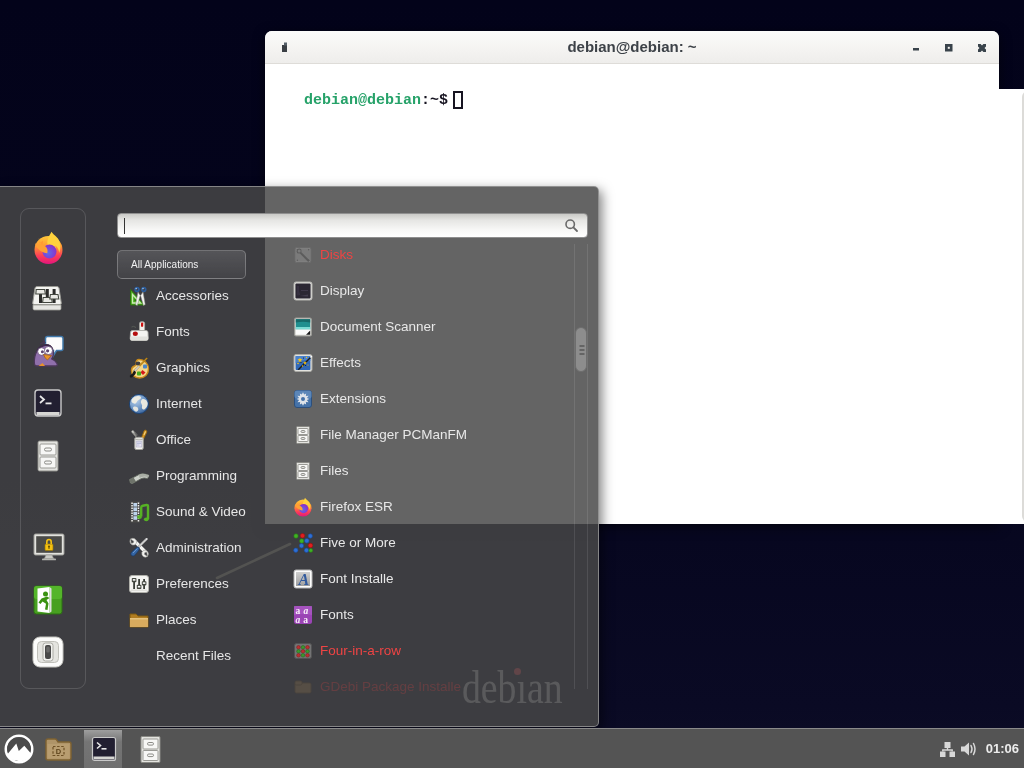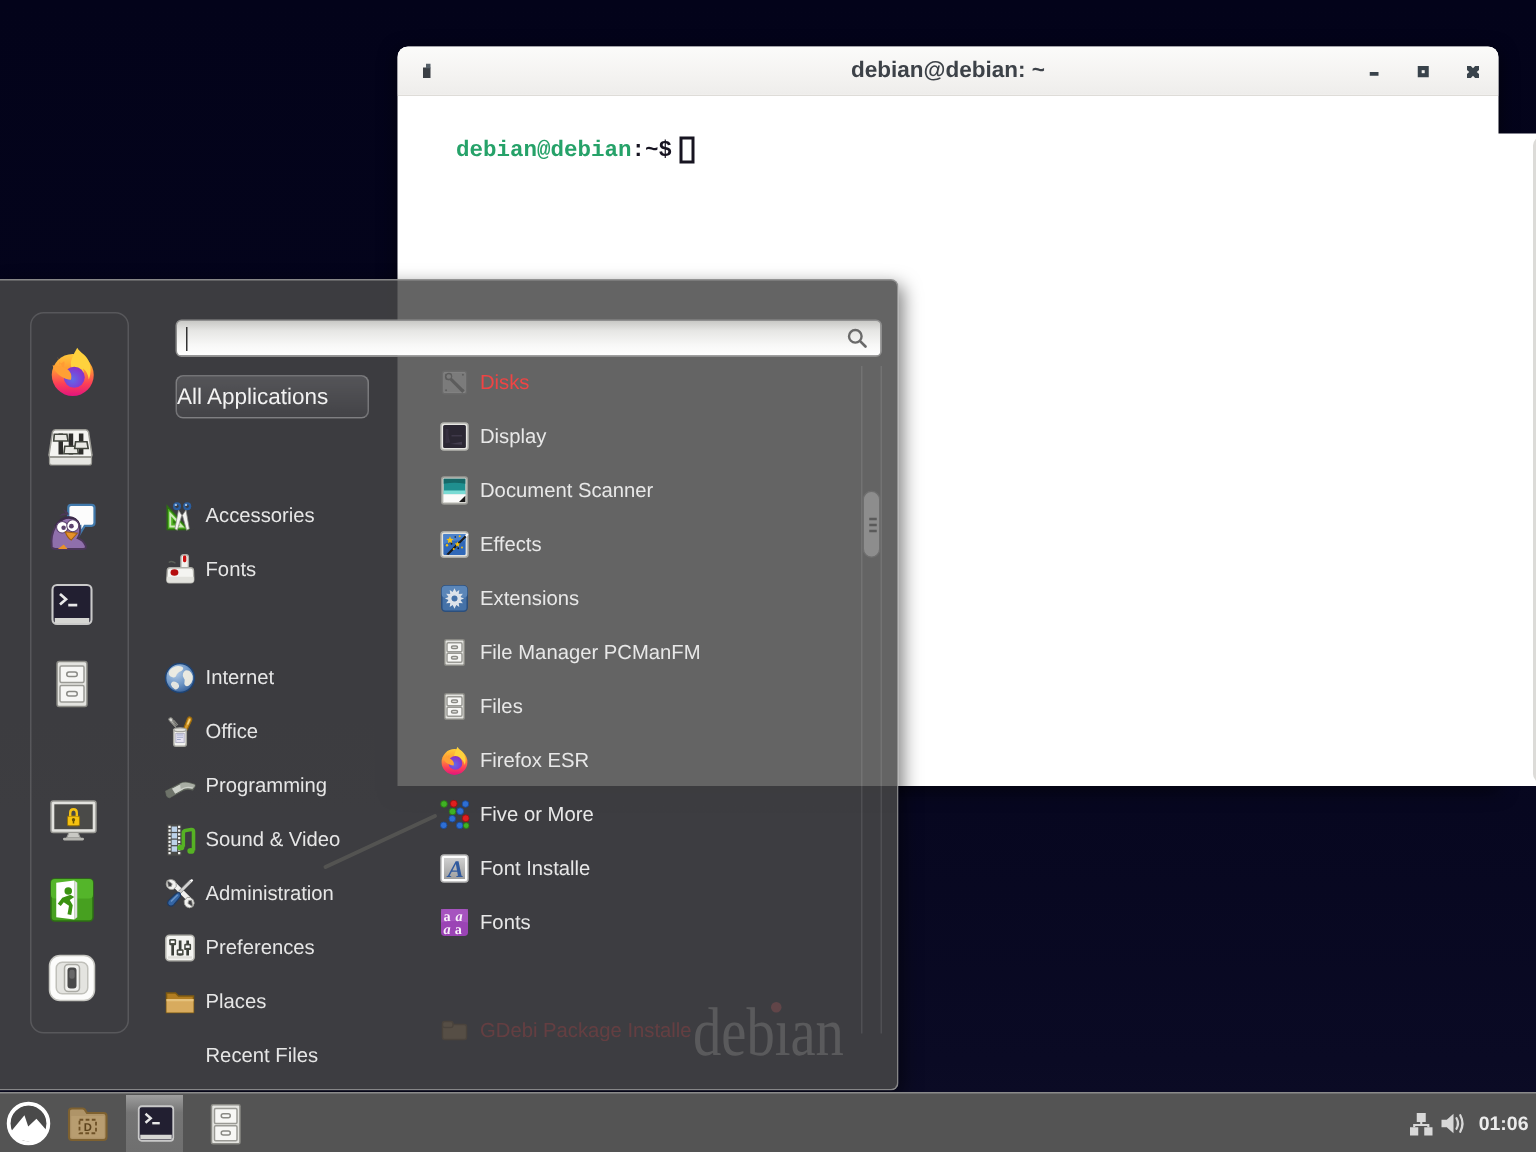--- a/index.html
+++ b/index.html
@@ -34,22 +34,22 @@
   border-radius:0 5px 5px 0; box-shadow:3px 4px 12px rgba(0,0,0,0.5); }
 #sidebox { position:absolute; left:20px; top:21px; width:66px; height:481px; border:1px solid rgba(255,255,255,0.14); border-radius:9px; }
 .sic { position:absolute; left:32px; }
 #search { position:absolute; left:117px; top:26px; width:471px; height:25px;
   background:linear-gradient(180deg,#c9c9c6 0%,#e6e6e4 28%,#f8f8f7 70%,#ffffff 100%);
   border:1px solid #8f8f8f; border-radius:4px; }
 #scaret { position:absolute; left:6px; top:4px; width:1px; height:16px; background:#333; }
 #sglass { position:absolute; right:8px; top:4px; }
 #allapps { position:absolute; left:117px; top:63px; width:129px; height:29px;
   background:linear-gradient(180deg,rgba(255,255,255,0.13),rgba(255,255,255,0.04));
-  border:1px solid rgba(255,255,255,0.25); border-radius:5px; color:#f2f2f2; font-size:15px; line-height:27px; }
-.cat { position:absolute; left:106px; width:170px; height:24px; color:#e6e6e6; font-size:13.5px;margin-top:48px; }
+  border:1px solid rgba(255,255,255,0.25); border-radius:5px; color:#f2f2f2; font-size:10px; line-height:27px; padding-left:13px; }
+.cat { position:absolute; left:125px; width:170px; height:24px; color:#e6e6e6; font-size:13.5px; }
 .cat .ci { position:absolute; left:3px; top:0px; width:22px; height:22px; }
 .cat .ct { position:absolute; left:31px; top:3px; white-space:nowrap; }
 .app { position:absolute; left:293px; width:290px; height:22px; color:#e8e8e8; font-size:13.5px; }
 .app .ai { position:absolute; left:0px; top:0px; width:20px; height:20px; }
 .app .at { position:absolute; left:27px; top:2px; white-space:nowrap; }
 .app.dis { color:#ef4444; }
 #mscroll { position:absolute; left:574px; top:57px; width:14px; height:445px; border-left:1px solid rgba(255,255,255,0.10); border-right:1px solid rgba(255,255,255,0.10); }
 #mthumb { position:absolute; left:575px; top:140px; width:12px; height:45px; background:#8d8d8d; border:1px solid #6e6e6e; border-radius:6px; }
 
 
@@ -207,20 +207,34 @@
       <svg class="ci" viewBox="0 0 22 22">
         <path d="M3.5 6 Q5.5 4.5 8 6.5" fill="none" stroke="#5a5f58" stroke-width="0.9"></path>
         <rect x="11.6" y="0.8" width="5" height="13" rx="1.6" fill="#f2f2ee" stroke="#aeaea8" stroke-width="0.9"></rect>
         <rect x="13" y="1.4" width="2.2" height="4.4" rx="0.9" fill="#cc1010"></rect>
         <path d="M2.5 11.5 Q2.5 9.5 4.5 9.5 L18 9.5 Q20 9.5 20 11.5 L20.2 17.5 Q20.2 19.5 18.2 19.5 L4 19.5 Q2.1 19.5 2.2 17.5 Z" fill="#f4f4f1" stroke="#aeaea8" stroke-width="0.9"></path>
         <path d="M2.3 15.5 L20.1 15.5 L20.2 17.5 Q20.2 19.5 18.2 19.5 L4 19.5 Q2.1 19.5 2.2 17.5 Z" fill="#e2e2dd"></path>
         <ellipse cx="7.3" cy="12.7" rx="2.6" ry="2.2" fill="#b50d0d"></ellipse>
       </svg>
       <span class="ct">Fonts</span>
     </div>
+  <div class="cat" style="top:170px">
+      <svg class="ci" viewBox="0 0 22 22">
+        <path d="M11 2.5 C16.5 2.5 20.5 6.5 20.5 12 C20.5 17.5 16.5 21 11.5 21 C6.5 21 3.5 17.5 3.5 13.5 C3.5 11 5 9.5 6.5 9 C8 8.5 8.5 7.5 8.2 6 C8 4 9 2.5 11 2.5 Z" fill="#f5d78a" stroke="#c8891b" stroke-width="1.4"></path>
+        <ellipse cx="10" cy="6.5" rx="2.4" ry="1.9" fill="#3d3d41"></ellipse>
+        <rect x="15" y="7.5" width="4" height="4" rx="1" fill="#4a86c8"></rect>
+        <path d="M14.5 13 L17.5 15.5 L15 18 L12.5 15.5 Z" fill="#d51a1a"></path>
+        <rect x="9" y="14.5" width="4" height="4" rx="0.8" fill="#47ab1f"></rect>
+        <path d="M19.5 1.5 L9 12.5 L7 15 L5.5 13.5 L8 11.5 L18.5 0.8 Z" fill="#c8921e" stroke="#9a6a0c" stroke-width="0.5"></path>
+        <path d="M12 9.5 L7 15 L5.5 13.5 L11 8.5 Z" fill="#c9c9c9"></path>
+        <path d="M6.5 13.5 C4.5 14.5 5.5 16.5 3 18.5 C5 19.5 7.5 18 8 15.5 Z" fill="#1a1a1a"></path>
+        <ellipse cx="3.8" cy="18.8" rx="2.2" ry="1.4" transform="rotate(-30 3.8 18.8)" fill="#1a1a1a"></ellipse>
+      </svg>
+      <span class="ct">Graphics</span>
+    </div>
   <div class="cat" style="top:206px">
       <svg class="ci" viewBox="0 0 22 22">
         <defs>
           <radialGradient id="glb" cx="0.35" cy="0.3" r="0.8">
             <stop offset="0" stop-color="#b8d0ea"></stop>
             <stop offset="0.55" stop-color="#6f97c6"></stop>
             <stop offset="1" stop-color="#2f5a94"></stop>
           </radialGradient>
         </defs>
         <circle cx="11" cy="11" r="9.6" fill="url(#glb)" stroke="#1e4373" stroke-width="1"></circle>
@@ -475,20 +489,37 @@
         <path d="M1 1 L19 1 L19 10 Q10 8 1 10 Z" fill="#a958c2" opacity="0.8"></path>
         <g fill="#f8f0fa" font-family="Liberation Serif,serif" font-size="9.5" font-weight="bold">
           <text x="2.6" y="9.3">a</text>
           <text x="10.6" y="9.3" font-style="italic">a</text>
           <text x="2.6" y="17.6" font-style="italic">a</text>
           <text x="10.2" y="17.6">a</text>
         </g>
       </svg>
       <span class="at">Fonts</span>
     </div>
+  <div class="app dis" style="top:454px">
+      <svg class="ai" viewBox="0 0 20 20" opacity="0.85">
+        <rect x="1.5" y="2.5" width="17" height="15" rx="2" fill="#7d7d7d" stroke="#585858"></rect>
+        <g stroke-width="0.5">
+          <circle cx="5.5" cy="6.3" r="1.8" fill="#d22f2f" stroke="#8a1515"></circle>
+          <circle cx="10" cy="6.3" r="1.8" fill="#3aa82a" stroke="#1f6a12"></circle>
+          <circle cx="14.5" cy="6.3" r="1.8" fill="#d22f2f" stroke="#8a1515"></circle>
+          <circle cx="5.5" cy="10.3" r="1.8" fill="#3aa82a" stroke="#1f6a12"></circle>
+          <circle cx="10" cy="10.3" r="1.8" fill="#d22f2f" stroke="#8a1515"></circle>
+          <circle cx="14.5" cy="10.3" r="1.8" fill="#3aa82a" stroke="#1f6a12"></circle>
+          <circle cx="5.5" cy="14.3" r="1.8" fill="#d22f2f" stroke="#8a1515"></circle>
+          <circle cx="10" cy="14.3" r="1.8" fill="#3aa82a" stroke="#1f6a12"></circle>
+          <circle cx="14.5" cy="14.3" r="1.8" fill="#d22f2f" stroke="#8a1515"></circle>
+        </g>
+      </svg>
+      <span class="at">Four-in-a-row</span>
+    </div>
   <div class="app dis" style="top:490px;opacity:0.22">
       <svg class="ai" viewBox="0 0 20 20">
         <rect x="2" y="6" width="16" height="10" rx="1.5" fill="#b08d57" stroke="#7a5c2e"></rect>
         <rect x="2" y="4" width="7" height="4" rx="1.5" fill="#b08d57" stroke="#7a5c2e"></rect>
       </svg>
       <span class="at">GDebi Package Installe</span>
     </div>
   <div id="mscroll"></div>
   <div id="mthumb"><svg width="12" height="45">
         <g stroke="#5a5a5a" stroke-width="1.6">

